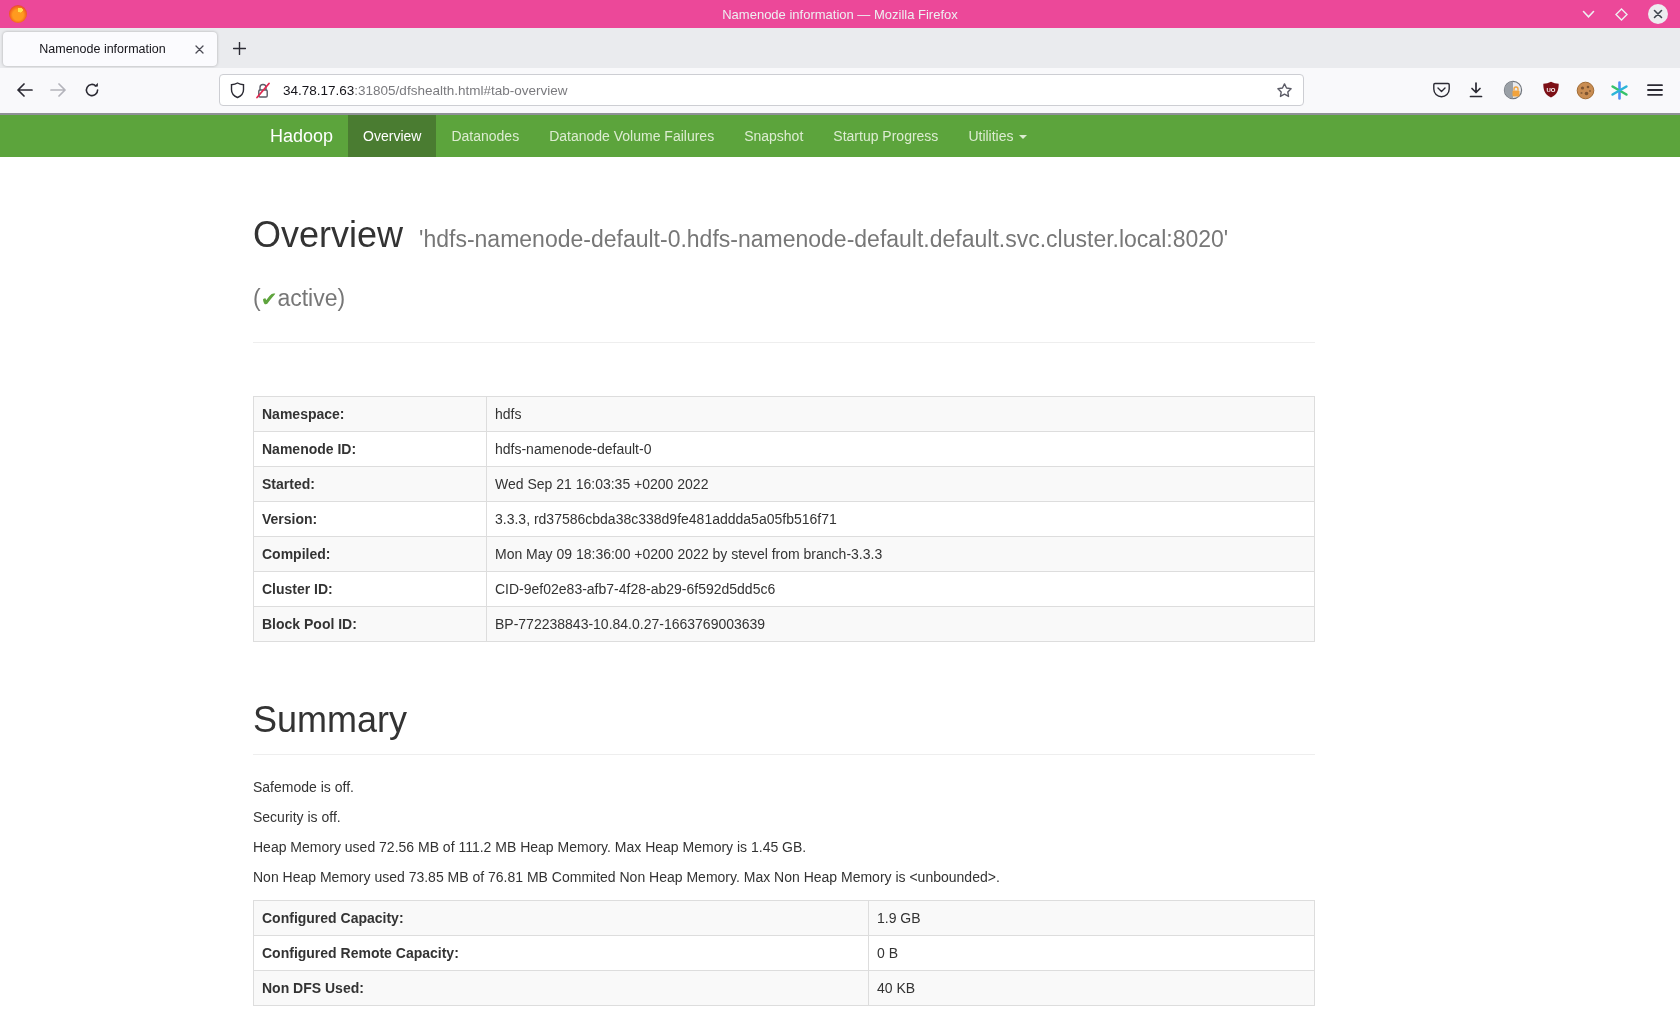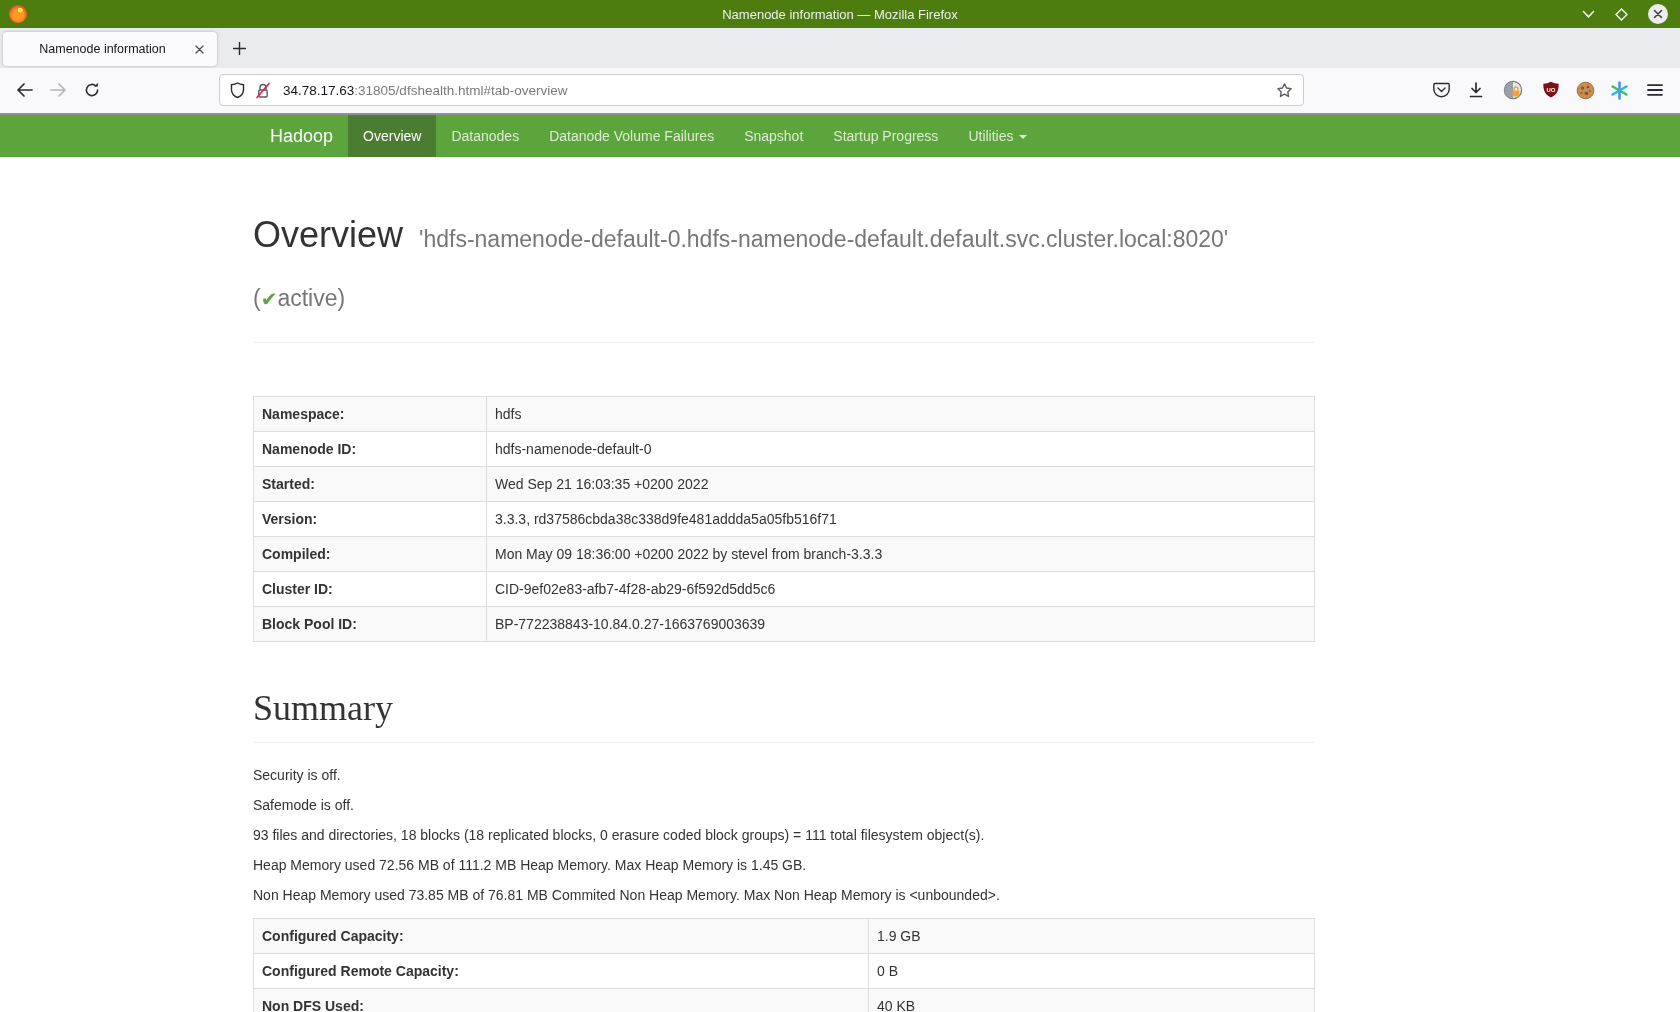--- a/index.html
+++ b/index.html
@@ -1,20 +1,20 @@
 <!DOCTYPE html>
 <html><head>
 <meta charset="utf-8">
 <style>
   * { box-sizing: border-box; margin: 0; padding: 0; }
   html,body { width:1680px; height:1012px; overflow:hidden; background:#fff;
               font-family:"Liberation Sans", sans-serif; }
 
   
-  .titlebar { height:28px; background:#4d7c0f; display:flex; align-items:center; position:relative; }
+  .titlebar { height:28px; background:#ec4899; display:flex; align-items:center; position:relative; }
   .ff-logo { width:18px; height:18px; margin-left:9px; border-radius:50%;
     background: radial-gradient(circle at 62% 28%, #ffe14d 0 14%, rgba(0,0,0,0) 15%),
                 radial-gradient(circle at 50% 55%, #ff9a1f 0 40%, #f3641f 62%, #d62a56 85%, #a62282 100%); }
   .win-title { position:absolute; left:50%; transform:translateX(-50%); color:#eef0f2; font-size:13px; white-space:nowrap; }
   .win-controls { margin-left:auto; display:flex; align-items:center; gap:20px; margin-right:12px; }
   .close-circle { width:20px; height:20px; border-radius:50%; background:#ededf0; display:flex; align-items:center; justify-content:center; }
 
   .tabbar { height:40px; background:#eaebee; display:flex; align-items:center; }
   .tab { width:214px; height:34px; margin:2px 0 0 3px; background:#fbfbfe; border-radius:4px;
          box-shadow:0 0 3px rgba(0,0,0,.28); display:flex; align-items:center; padding:0 8px 0 13px; }
@@ -49,21 +49,21 @@
   .status-check { color:#5fa43e; font-size:20px; }
   hr { border:0; border-top:1px solid #eee; }
   .hr-1 { margin:28px 0 0; }
   .info-table { margin-top:53px; }
   table { border-collapse:collapse; width:100%; border:1px solid #ddd; }
   td { border:1px solid #ddd; padding:7px 8px; font-size:14px; line-height:20px; color:#333; vertical-align:top; }
   tbody tr:nth-child(odd) { background:#f9f9f9; }
   td.lbl { font-weight:bold; }
   .info-table td.lbl { width:233px; }
   .cap-table td.lbl { width:615px; }
-  .h1-summary { margin-top:44px;font-family:Liberation Serif, serif; }
+  .h1-summary { margin-top:56px; }
   .hr-2 { margin:12px 0 22px; }
   .content p { font-size:14px; line-height:20px; margin:0 0 10px; }
   .cap-table { margin-top:13px; }
   svg { display:block; }
 </style>
 </head>
 <body>
 
 <div class="titlebar">
   <div class="ff-logo"></div>
@@ -241,23 +241,22 @@
       <tr>
           <td class="lbl">Block Pool ID:</td>
           <td>BP-772238843-10.84.0.27-1663769003639</td>
         </tr>
     </tbody>
   </table>
 
   <h1 class="h1-summary">Summary</h1>
   <hr class="hr-2">
 
+  <p>Safemode is off.</p>
   <p>Security is off.</p>
-  <p>Safemode is off.</p>
-  <p>93 files and directories, 18 blocks (18 replicated blocks, 0 erasure coded block groups) = 111 total filesystem object(s).</p>
   <p>Heap Memory used 72.56 MB of 111.2 MB Heap Memory. Max Heap Memory is 1.45 GB.</p>
   <p>Non Heap Memory used 73.85 MB of 76.81 MB Commited Non Heap Memory. Max Non Heap Memory is &lt;unbounded&gt;.</p>
 
   <table class="cap-table">
     <tbody>
       <tr>
           <td class="lbl">Configured Capacity:</td>
           <td>1.9 GB</td>
         </tr>
       <tr>

